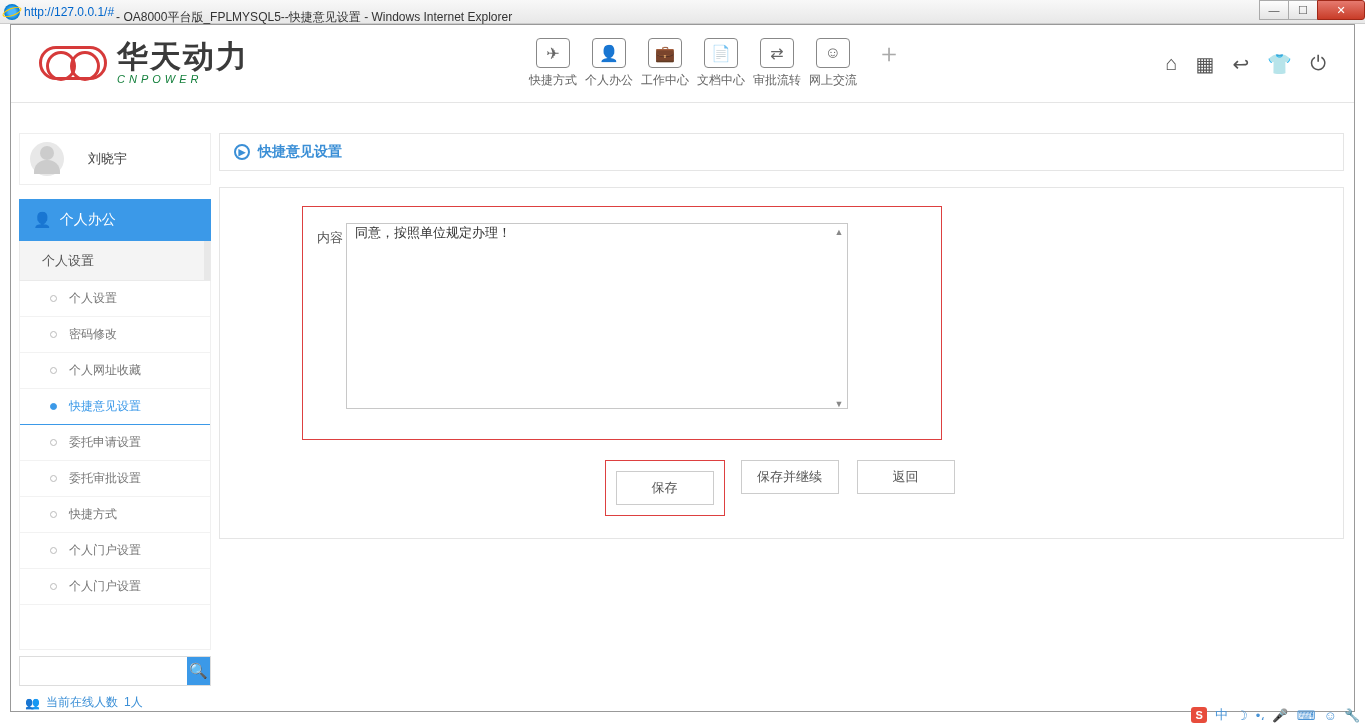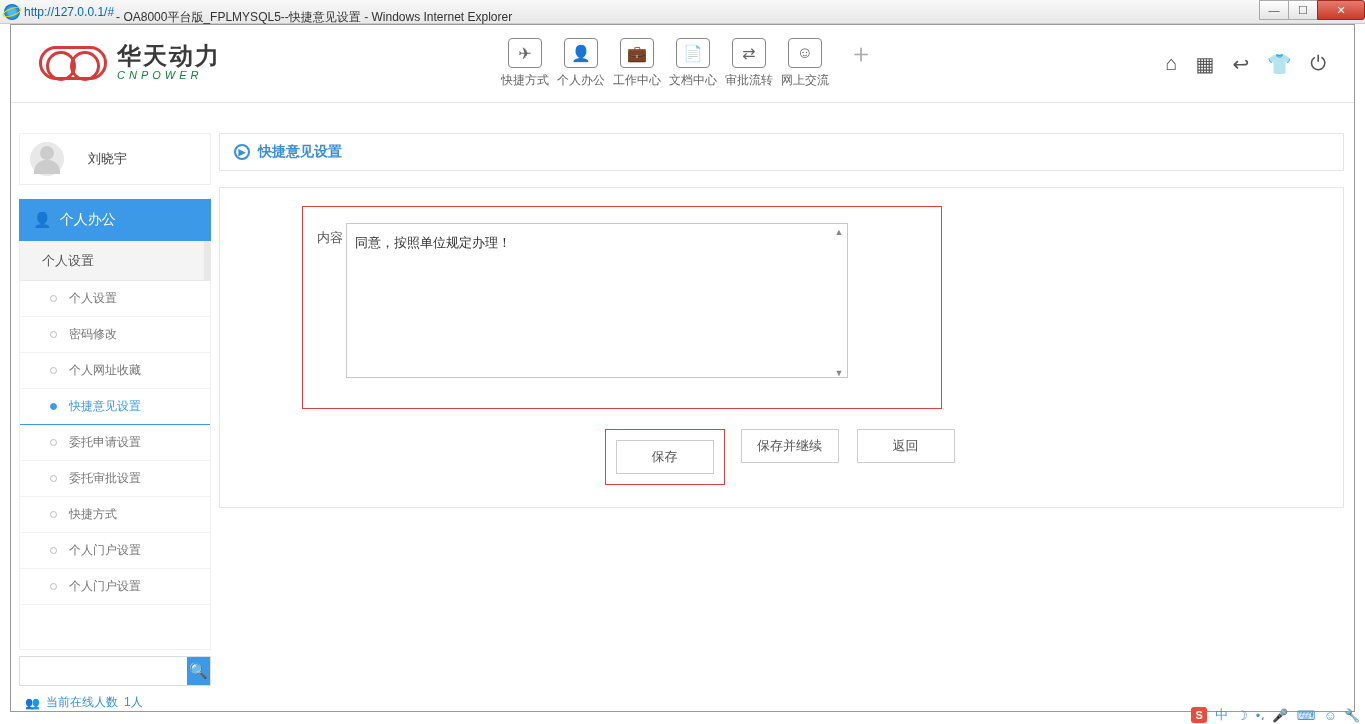--- a/index.html
+++ b/index.html
@@ -18,21 +18,21 @@
 
 .outer-frame { position: absolute; top: 24px; left: 10px; right: 10px; bottom: 12px; border: 1px solid #999; background: #fff; }
 
 
 .top-header { height: 78px; border-bottom: 1px solid #e5e5e5; display: flex; align-items: center; padding: 0 28px; }
 .logo-block { display: flex; align-items: center; gap: 10px; }
 .logo-mark { width: 68px; height: 34px; border: 3px solid #d63a3a; border-radius: 18px; position: relative; }
 .logo-mark::before, .logo-mark::after { content: ""; position: absolute; width: 24px; height: 24px; border: 3px solid #d63a3a; border-radius: 50%; top: 2px; }
 .logo-mark::before { left: 4px; }
 .logo-mark::after { right: 4px; }
-.logo-text-cn { font-size: 24px; font-weight: bold; color: #3a3a3a; letter-spacing: 2px; line-height: 1; }
+.logo-text-cn { font-size: 31px; font-weight: bold; color: #3a3a3a; letter-spacing: 2px; line-height: 1; }
 .logo-text-en { font-size: 11px; color: #15803d; letter-spacing: 4px; line-height: 1.3; font-style: italic; }
 
 .top-nav { display: flex; gap: 8px; margin-left: 280px; }
 .top-nav-item { width: 48px; text-align: center; cursor: pointer; }
 .top-nav-item .icon-box { width: 34px; height: 30px; margin: 0 auto; border: 1.5px solid #888; border-radius: 4px; display: flex; align-items: center; justify-content: center; color: #666; font-size: 16px; }
 .top-nav-item.no-border .icon-box { border: none; font-size: 26px; color: #aaa; }
 .top-nav-item .lbl { font-size: 12px; color: #666; margin-top: 4px; }
 
 .top-right { margin-left: auto; display: flex; gap: 18px; color: #555; font-size: 20px; }
 .top-right span { cursor: pointer; }
@@ -68,21 +68,21 @@
 
 
 .main { flex: 1; padding: 6px 10px 0 8px; }
 .page-title-bar { height: 38px; border: 1px solid #e5e5e5; display: flex; align-items: center; padding-left: 14px; gap: 8px; color: #3b8fd6; font-size: 14px; font-weight: bold; }
 .page-title-bar .circ-icon { width: 16px; height: 16px; border: 2px solid #3b8fd6; border-radius: 50%; display: flex; align-items: center; justify-content: center; font-size: 9px; }
 
 .content-panel { margin-top: 16px; border: 1px solid #e5e5e5; padding: 18px 18px 22px 18px; position: relative; }
 .red-box { border: 1px solid #dd4040; padding: 16px 48px 26px 14px; display: flex; gap: 3px; width: 640px; margin-left: 64px; }
 .field-label { font-size: 13px; color: #555; padding-top: 6px; white-space: nowrap; }
 .textarea-wrap { position: relative; }
-textarea { width: 502px; height: 155px; border: 1px solid #c8c8c8; resize: none; font-size: 13px; padding: 10px 8px; font-family: Liberation Sans, sans-serif; color: #333; outline: none; }
+textarea { width: 502px; height: 186px; border: 1px solid #c8c8c8; resize: none; font-size: 13px; padding: 0 8px; font-family: Liberation Sans, sans-serif; color: #333; outline: none; }
 .scroll-arrow { position: absolute; right: 2px; width: 14px; height: 14px; font-size: 9px; color: #888; display: flex; align-items: center; justify-content: center; }
 .scroll-arrow.up { top: 2px; }
 .scroll-arrow.down { bottom: 2px; }
 
 .btn-row { display: flex; justify-content: center; gap: 18px; margin-top: 20px; padding-right: 4px; }
 .btn { width: 98px; height: 34px; border: 1px solid #ccc; background: #fff; font-size: 13px; color: #555; cursor: pointer; display: flex; align-items: center; justify-content: center; }
 .btn-highlight-wrap { border: 1px solid #dd4040; padding: 10px 10px; margin-right: -2px; }
 
 
 .ime-tray { position: absolute; bottom: 0; right: 4px; height: 18px; display: flex; align-items: center; gap: 8px; font-size: 13px; color: #4a94d6; }

